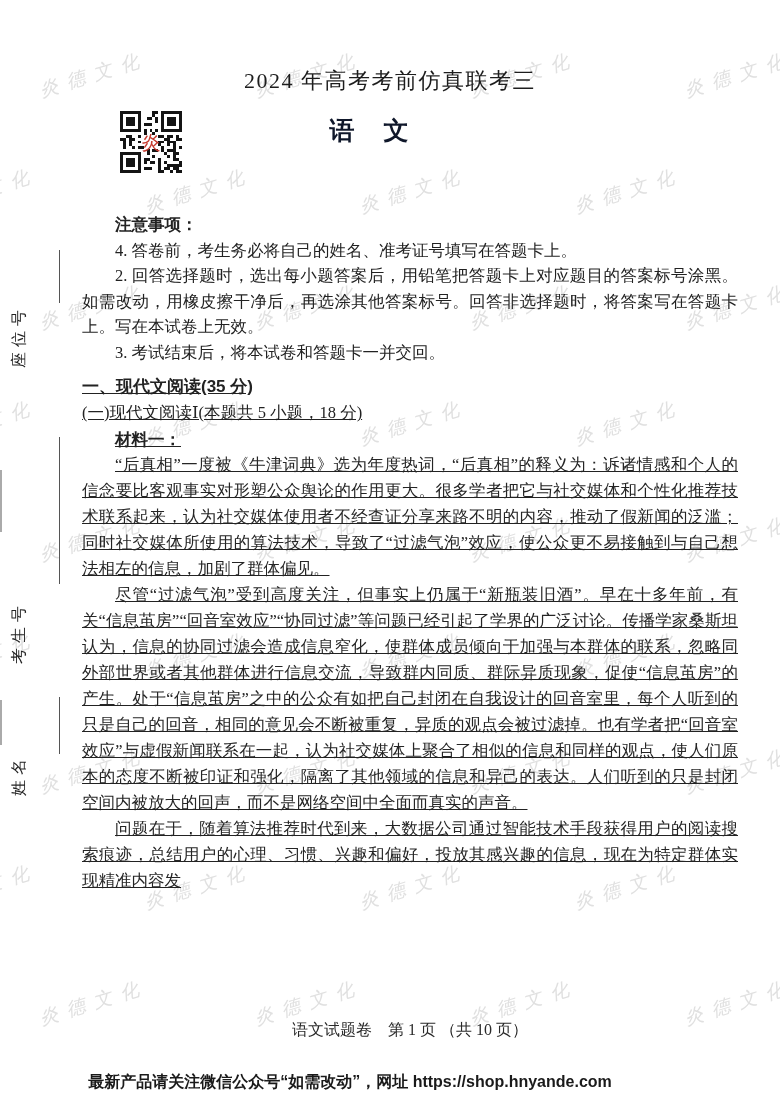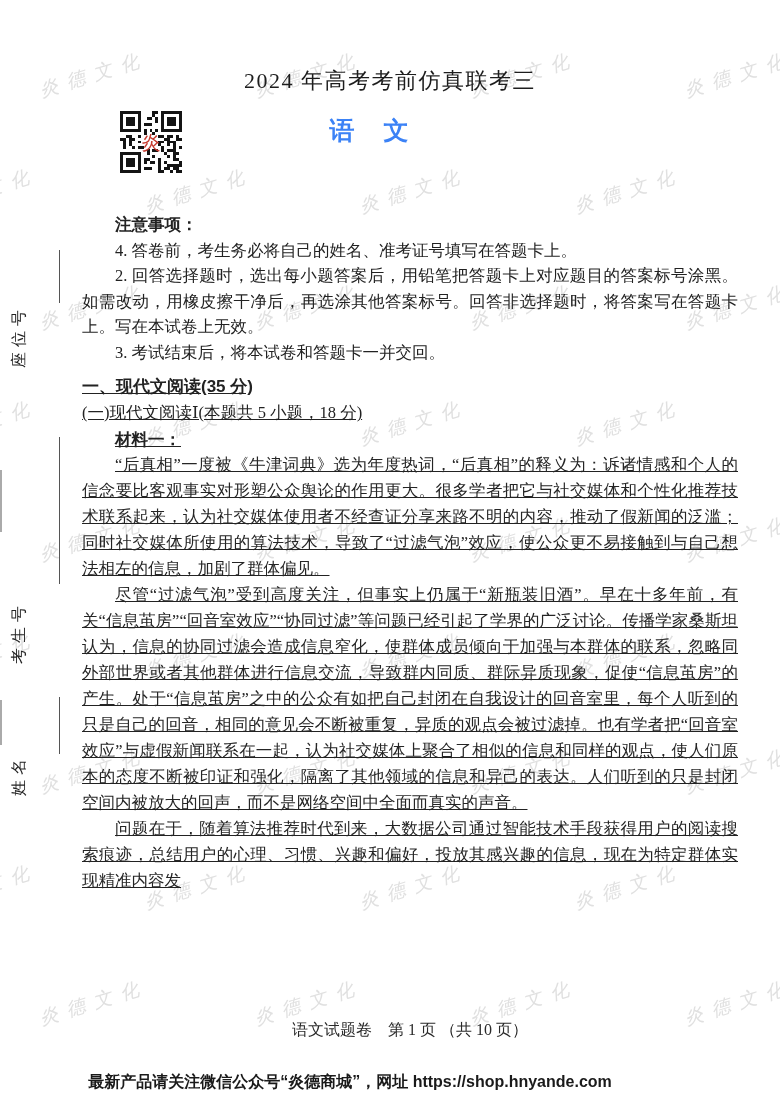--- a/index.html
+++ b/index.html
@@ -26,21 +26,21 @@
     font-family:"Liberation Serif",serif;
   }
   
   .title{
     position:absolute; top:58px; left:0; width:780px; z-index:2;
     text-align:center; font-size:22px; letter-spacing:1.5px; color:#1d1d1d;margin-top:8px;
   }
   .subject{
     position:absolute; top:114px; left:0; width:740px; z-index:2;
     text-align:center; font-size:25px; font-weight:bold; letter-spacing:2px;
-    color:#3b82f6; font-family:"Liberation Sans",sans-serif;
+    color:#0f172a; font-family:"Liberation Sans",sans-serif;
   }
   .qr{position:absolute; left:120px; top:111px; width:62px; height:62px; z-index:2;}
   
   .notice{position:absolute; left:82px; top:212px; width:656px; z-index:2;}
   .notice-h{font-family:Liberation Serif, serif; font-weight:bold;
     font-size:17px; line-height:25.5px; margin:0;}
   .notice p{margin:0; font-size:16.5px; line-height:25.5px;
     text-align:justify; text-indent:2em;}
   .main{position:absolute; left:82px; top:374px; width:656px; z-index:2;text-decoration:underline;}
   .sec-h{font-family:"Liberation Sans",sans-serif; font-weight:bold;
@@ -235,15 +235,15 @@
   <div class="main">
     <p class="sec-h">一、现代文阅读(35 分)</p>
     <p class="sub-h">(一)现代文阅读Ⅰ(本题共 5 小题，18 分)</p>
     <p class="mat-label">材料一：</p>
     <p class="para">“后真相”一度被《牛津词典》选为年度热词，“后真相”的释义为：诉诸情感和个人的信念要比客观事实对形塑公众舆论的作用更大。很多学者把它与社交媒体和个性化推荐技术联系起来，认为社交媒体使用者不经查证分享来路不明的内容，推动了假新闻的泛滥；同时社交媒体所使用的算法技术，导致了“过滤气泡”效应，使公众更不易接触到与自己想法相左的信息，加剧了群体偏见。</p>
     <p class="para">尽管“过滤气泡”受到高度关注，但事实上仍属于“新瓶装旧酒”。早在十多年前，有关“信息茧房”“回音室效应”“协同过滤”等问题已经引起了学界的广泛讨论。传播学家桑斯坦认为，信息的协同过滤会造成信息窄化，使群体成员倾向于加强与本群体的联系，忽略同外部世界或者其他群体进行信息交流，导致群内同质、群际异质现象，促使“信息茧房”的产生。处于“信息茧房”之中的公众有如把自己封闭在自我设计的回音室里，每个人听到的只是自己的回音，相同的意见会不断被重复，异质的观点会被过滤掉。也有学者把“回音室效应”与虚假新闻联系在一起，认为社交媒体上聚合了相似的信息和同样的观点，使人们原本的态度不断被印证和强化，隔离了其他领域的信息和异己的表达。人们听到的只是封闭空间内被放大的回声，而不是网络空间中全面而真实的声音。</p>
     <p class="para">问题在于，随着算法推荐时代到来，大数据公司通过智能技术手段获得用户的阅读搜索痕迹，总结用户的心理、习惯、兴趣和偏好，投放其感兴趣的信息，现在为特定群体实现精准内容发</p>
   </div>
 
   <div class="page-num">语文试题卷　第 1 页 （共 10 页）</div>
-  <div class="promo">最新产品请关注微信公众号“炎德商城”，网址 https://shop.hnyande.com</div>
+  <div class="promo">最新产品请关注微信公众号“如需改动”，网址 https://shop.hnyande.com</div>
 
 </div>
 
 </body></html>

